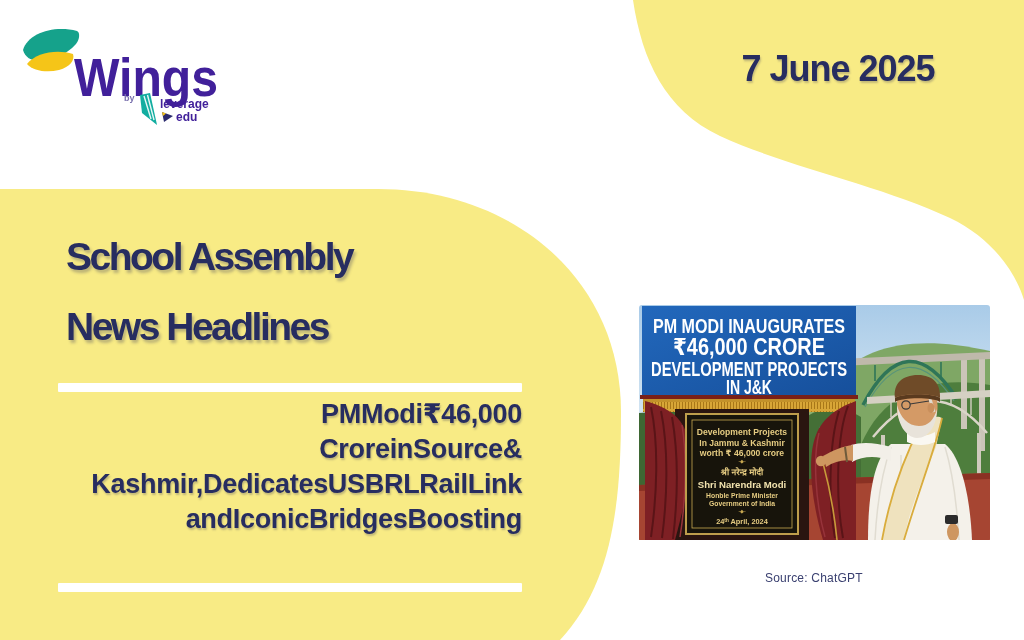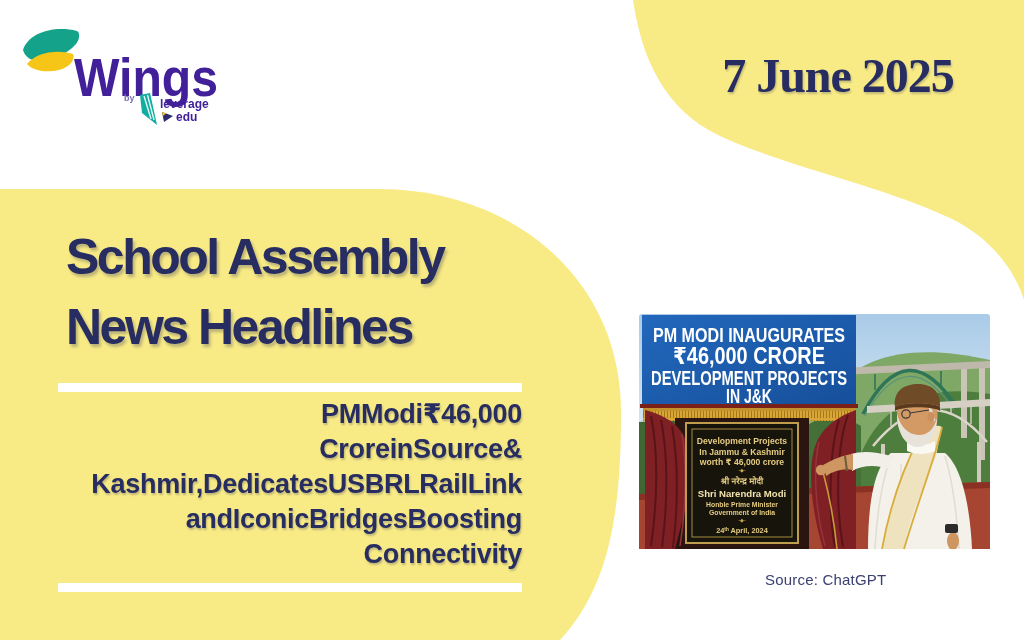--- a/index.html
+++ b/index.html
@@ -4,44 +4,43 @@
 <style>
   html,body{margin:0;padding:0;background:#ffffff;}
   .canvas{
     position:relative;width:1024px;height:640px;overflow:hidden;background:#ffffff;
     font-family:"Liberation Sans","DejaVu Sans",sans-serif;
   }
   .blobs{position:absolute;left:0;top:0;width:1024px;height:640px;}
   .logo{position:absolute;left:10px;top:20px;width:225px;height:120px;}
   .date-badge{
     position:absolute;left:698px;top:48px;width:280px;text-align:center;
-    font-size:48px;font-weight:900;letter-spacing:-1px;color:#272d60;
+    font-size:36px;font-weight:900;letter-spacing:-1px;color:#272d60;
     text-shadow:1px 2px 2px rgba(45,45,85,.25);
-    font-family:Liberation Serif, serif;
   }
   .page-title{
     position:absolute;left:66px;top:222px;width:480px;
-    font-size:50px;line-height:70px;font-weight:900;letter-spacing:-2.5px;
+    font-size:39px;line-height:70px;font-weight:900;letter-spacing:-2.5px;
     color:#272d60;text-shadow:2px 3px 3px rgba(45,45,85,.30);white-space:nowrap;
   }
   .bar{position:absolute;left:58px;width:464px;height:9px;background:#ffffff;border-radius:1px;}
   .bar-top{top:383px;}
   .bar-bottom{top:583px;}
   .headline{
     position:absolute;left:58px;top:398px;width:464px;
     font-size:27px;font-weight:800;letter-spacing:-0.3px;color:#272d60;
     text-shadow:1px 2px 2px rgba(45,45,85,.28);
   }
   .hl-line{display:flex;justify-content:flex-end;height:35px;line-height:32px;white-space:nowrap;}
   .photo{
     position:absolute;left:639px;top:305px;width:351px;height:237px;
-    border-radius:3px;overflow:hidden;margin-top:9px;
+    border-radius:3px;overflow:hidden;
   }
   .caption{
-    position:absolute;left:765px;top:571px;font-size:15px;color:#3a4070;letter-spacing:.2px;
+    position:absolute;left:765px;top:571px;font-size:12px;color:#3a4070;letter-spacing:.2px;
   }
 </style>
 </head>
 <body>
 
 <div class="canvas">
 
   <svg class="blobs" viewBox="0 0 1024 640" aria-hidden="true">
     <path fill="#F8EB85" d="M0,189 L378,189 C512,189 621,278 621,412 C621,505 612,584 560,640 L0,640 Z"></path>
     <path fill="#F8EB85" d="M633,0 C642,60 665,110 720,136 C790,168 880,185 950,218 C990,237 1015,270 1024,300 L1024,0 Z"></path>
@@ -86,23 +85,20 @@
         <span>Dedicates</span>
         <span>USBRL</span>
         <span>Rail</span>
         <span>Link</span>
       </div>
     <div class="hl-line">
         <span>and</span>
         <span>Iconic</span>
         <span>Bridges</span>
         <span>Boosting</span>
-      </div>
-    <div class="hl-line">
-        <span>Connectivity</span>
       </div>
   </div>
 
   <div class="bar bar-bottom"></div>
 
   <div class="photo">
     <svg viewBox="0 0 351 235" width="351" height="235">
       <defs>
         <linearGradient id="sky" x1="0" y1="0" x2="0" y2="1">
           <stop offset="0" stop-color="#A9CBE8"></stop>

